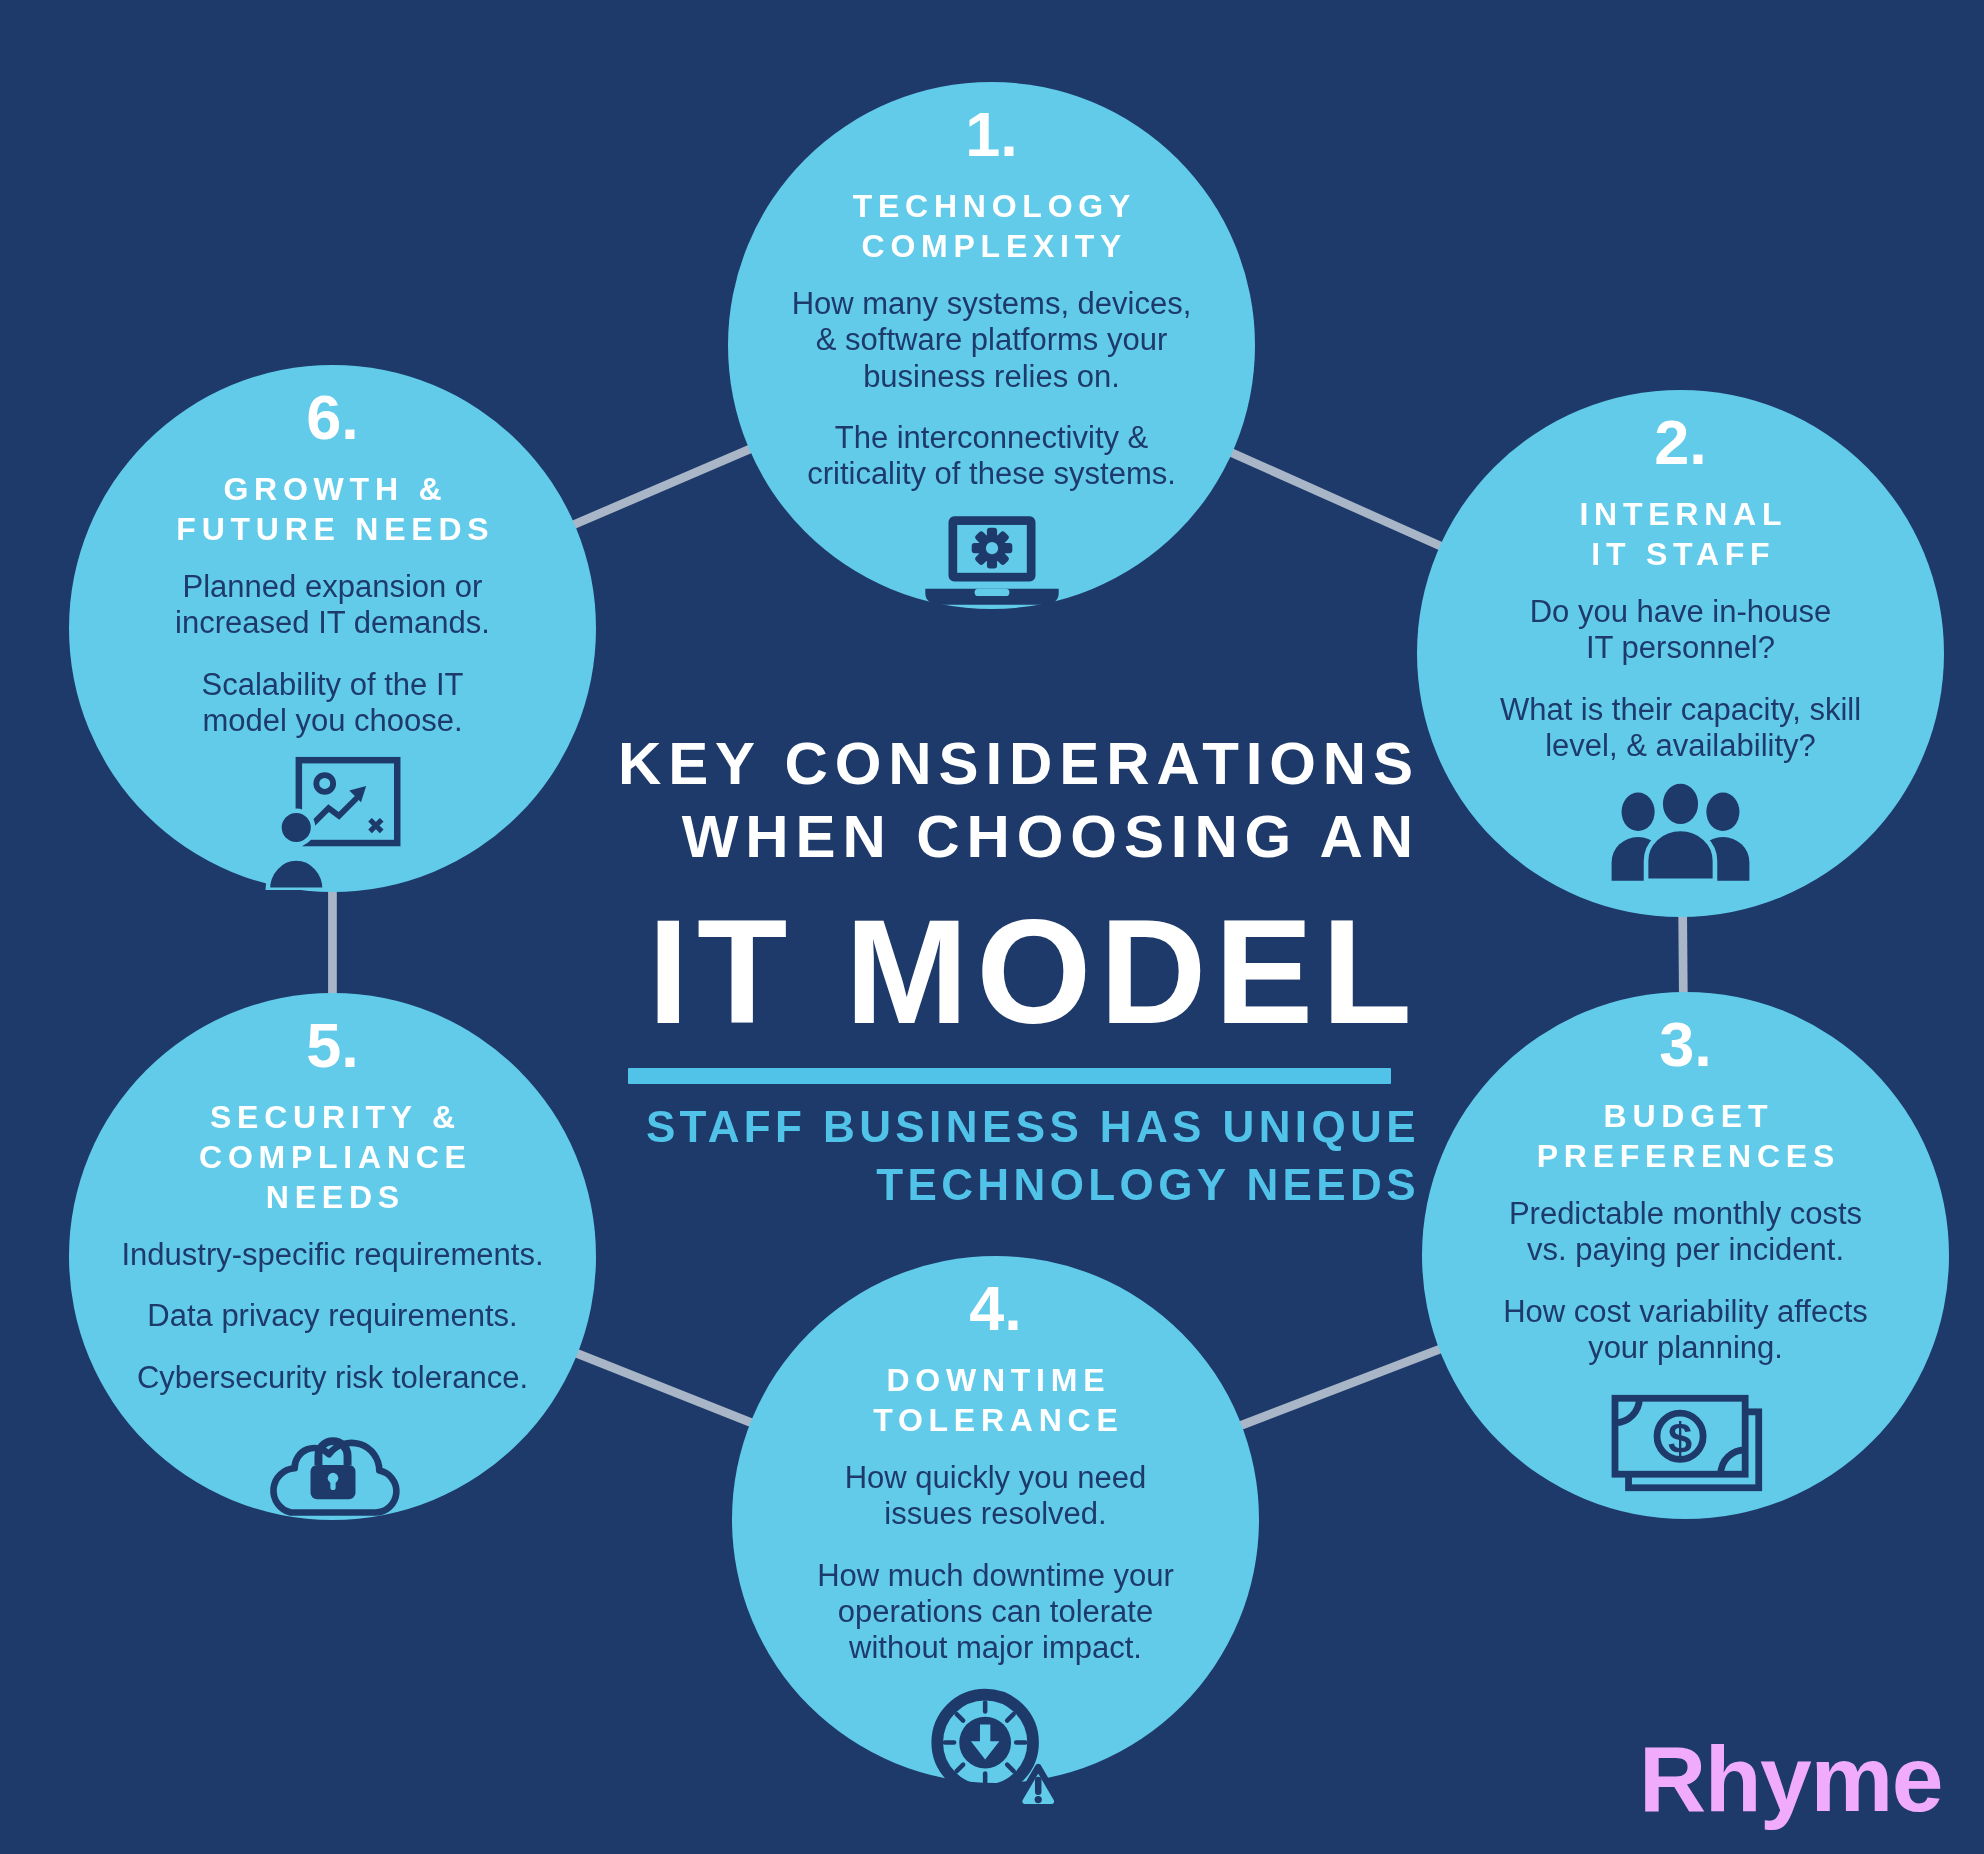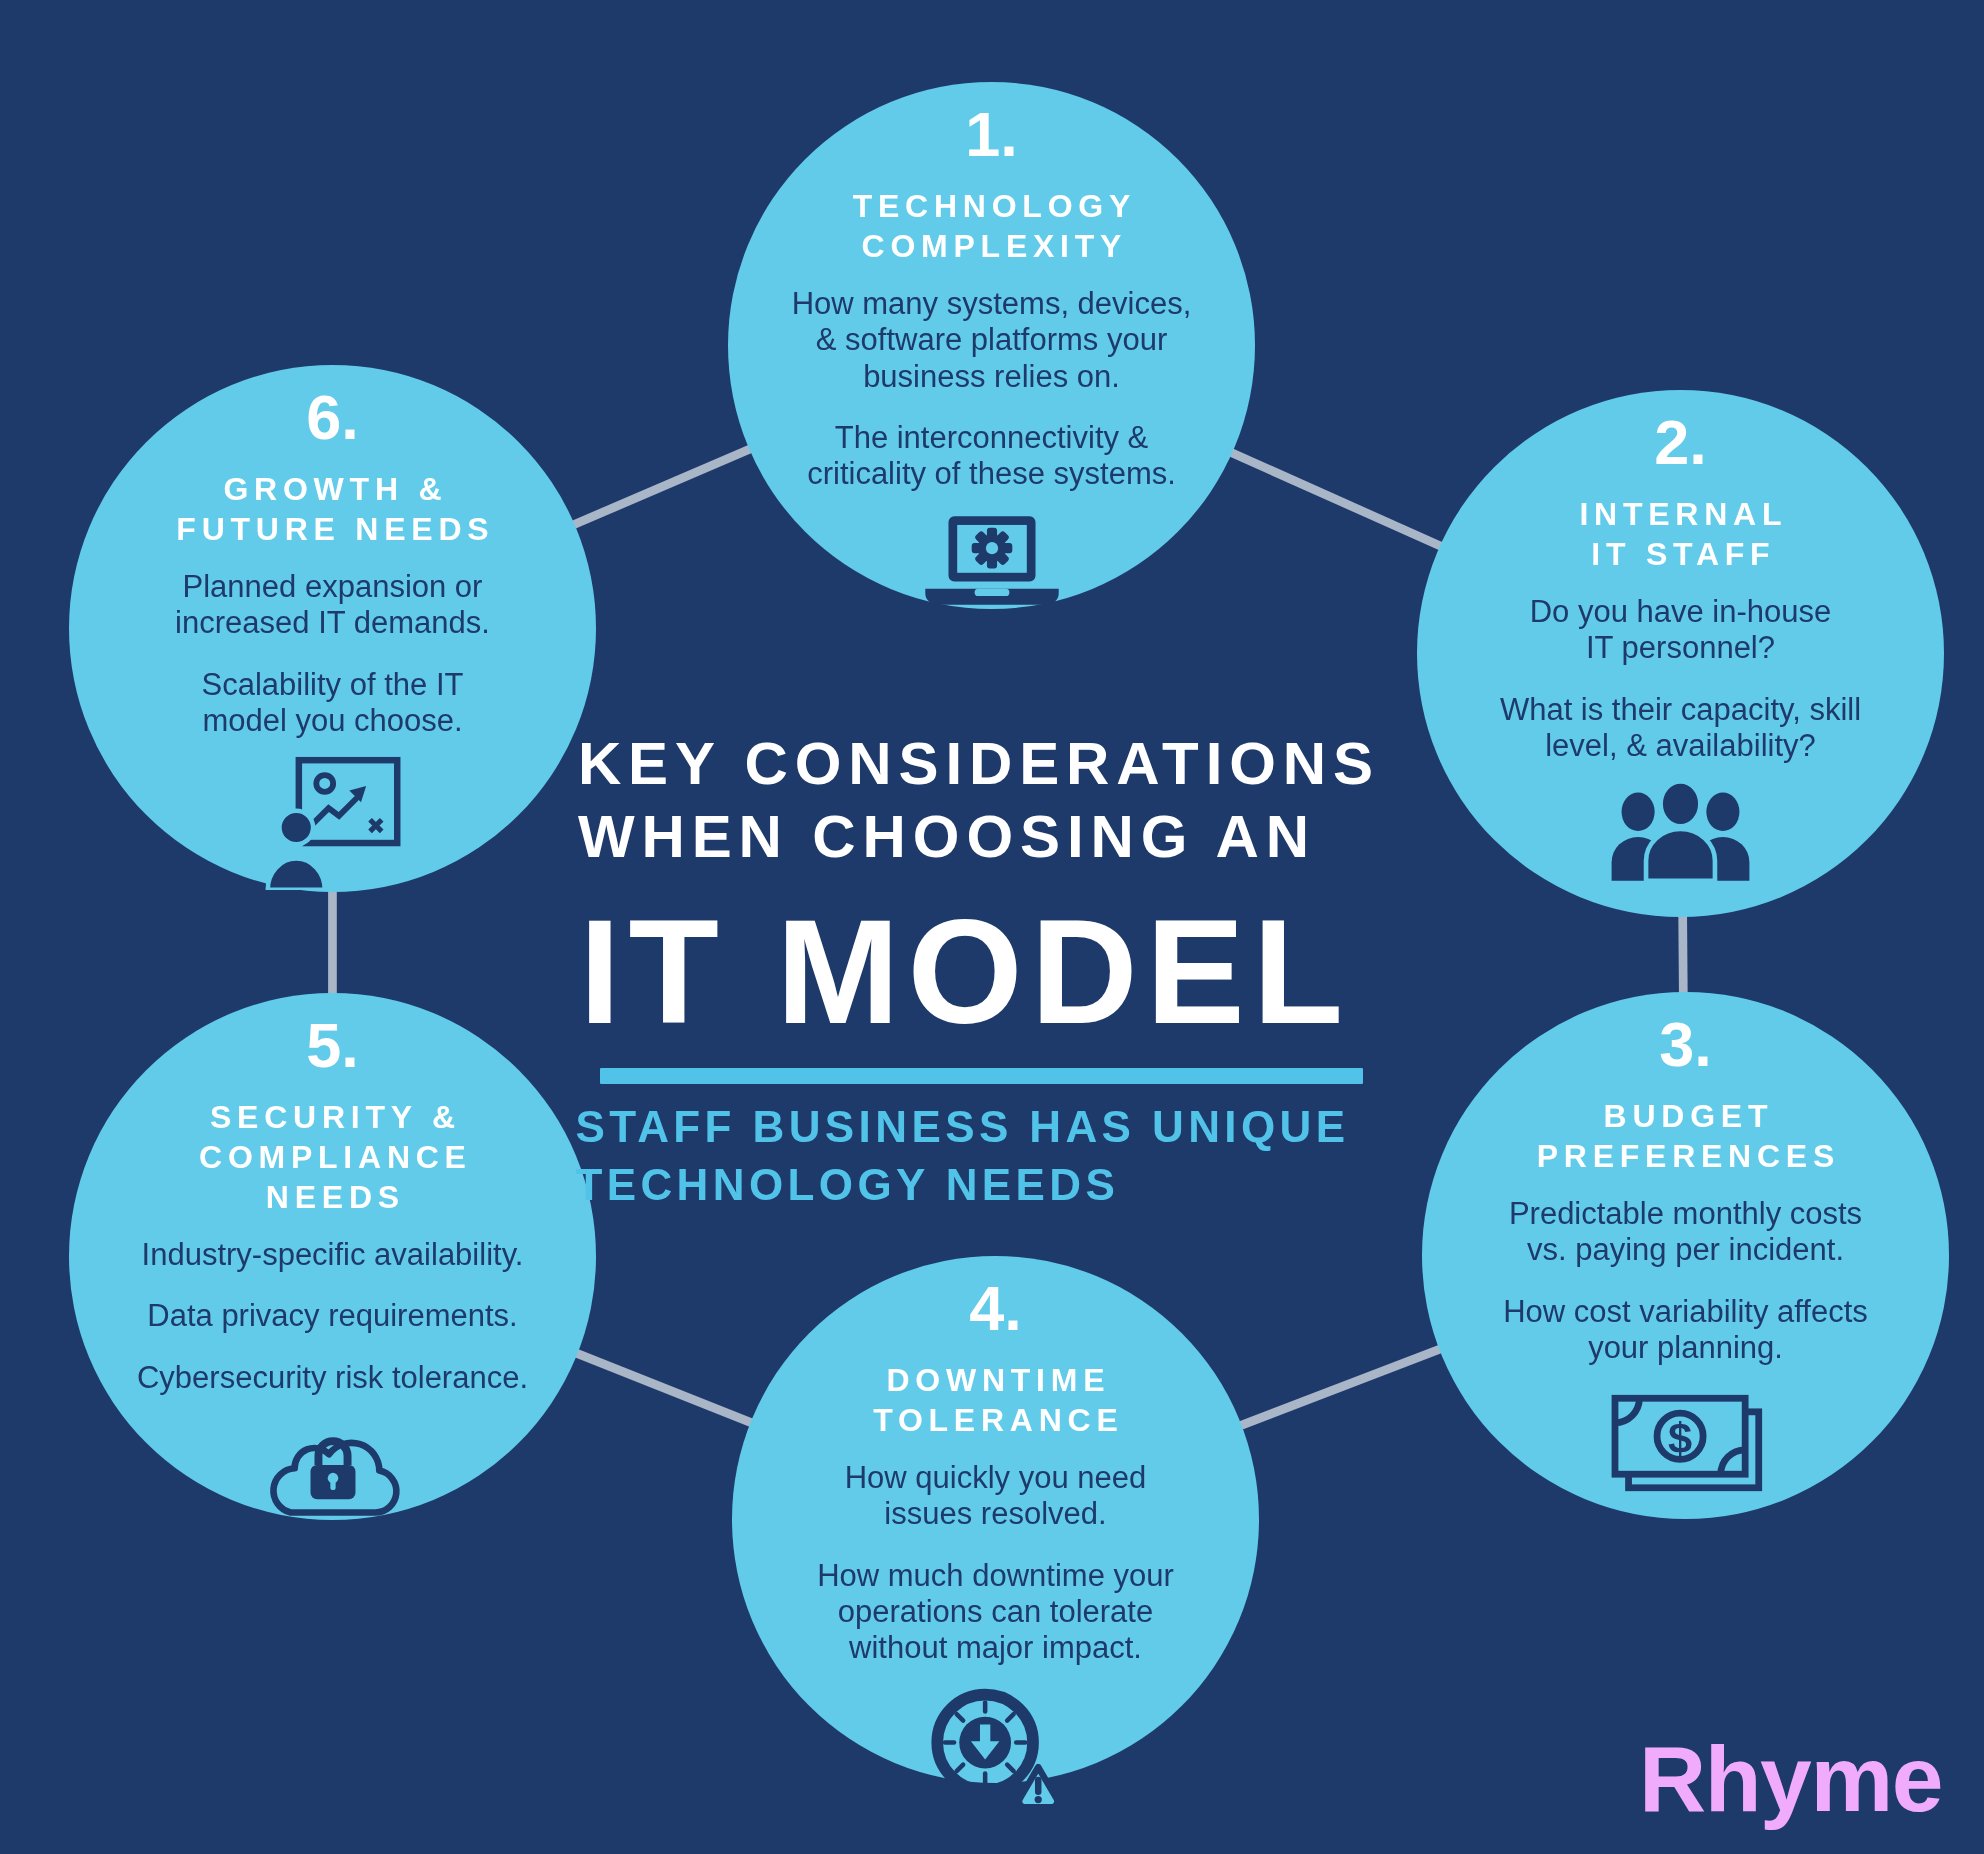--- a/index.html
+++ b/index.html
@@ -35,22 +35,22 @@
   .w820{max-width:396px}.w840{max-width:406px}.w880{max-width:425px}
   .w960{max-width:464px}
   .icon{margin-top:16.4px;flex-shrink:0}
 
   .i-fill{fill:var(--navy-text,#1D3A6A)}
   .i-bg{fill:var(--circle,#62CBE9)}
   .i-line{fill:none;stroke:var(--navy-text,#1D3A6A)}
   .i-gap{stroke:var(--circle,#62CBE9)}
   svg text{font-family:"Liberation Sans",sans-serif}
 
-  .center-title{position:absolute;left:571px;top:727px;width:821px;
-                text-align:left;color:#fff}
+  .center-title{position:absolute;left:599px;top:727px;width:821px;
+                text-align:right;color:#fff}
   .kc-line{font-size:60px;font-weight:bold;letter-spacing:.115em;
            padding-left:.115em;line-height:1.22;white-space:nowrap}
   .it-model{font-size:148px;font-weight:bold;letter-spacing:.055em;
             padding-left:.055em;line-height:1.04;margin-top:22px;white-space:nowrap}
   .divider{width:763px;height:16.4px;background:var(--accent,#52C3E8);
            margin:18.4px auto 13.5px;border-radius:1px}
   .sub-line{font-size:44px;font-weight:bold;color:var(--accent,#52C3E8);
             letter-spacing:.1em;padding-left:.1em;line-height:1.32;white-space:nowrap}
 
   .logo{position:absolute;right:43px;bottom:22px;font-size:93px;
@@ -162,21 +162,21 @@
   </svg>
 </div>
 
 <div class="circle c5">
   <div class="num">5.</div>
   <div class="ctitle">
     <div class="tl">SECURITY &amp;</div>
     <div class="tl">COMPLIANCE</div>
     <div class="tl">NEEDS</div>
   </div>
-  <p class="body w960">Industry-specific availability.</p>
+  <p class="body w960">Industry-specific requirements.</p>
   <p class="body w960">Data privacy requirements.</p>
   <p class="body w960">Cybersecurity risk tolerance.</p>
   <svg class="icon" viewBox="0 0 124 84" style="width:164px">
     <path class="i-line" stroke-width="5" stroke-linejoin="round" d="M30,76 h64 a16,16 0 0 0 3,-31.7 a21,21 0 0 0 -38,-12.3 a15,15 0 0 0 -26,10.5 a17,17 0 0 0 -3,33.5 z"></path>
     <path class="i-line" d="M51,40 v-7 a11,11 0 0 1 22,0 v7" stroke-width="6"></path>
     <rect class="i-fill" x="45" y="40" width="34" height="26" rx="5"></rect>
     <circle class="i-bg" cx="62" cy="50" r="4"></circle>
     <rect class="i-bg" x="60" y="50" width="4" height="9" rx="2"></rect>
   </svg>
 </div>

